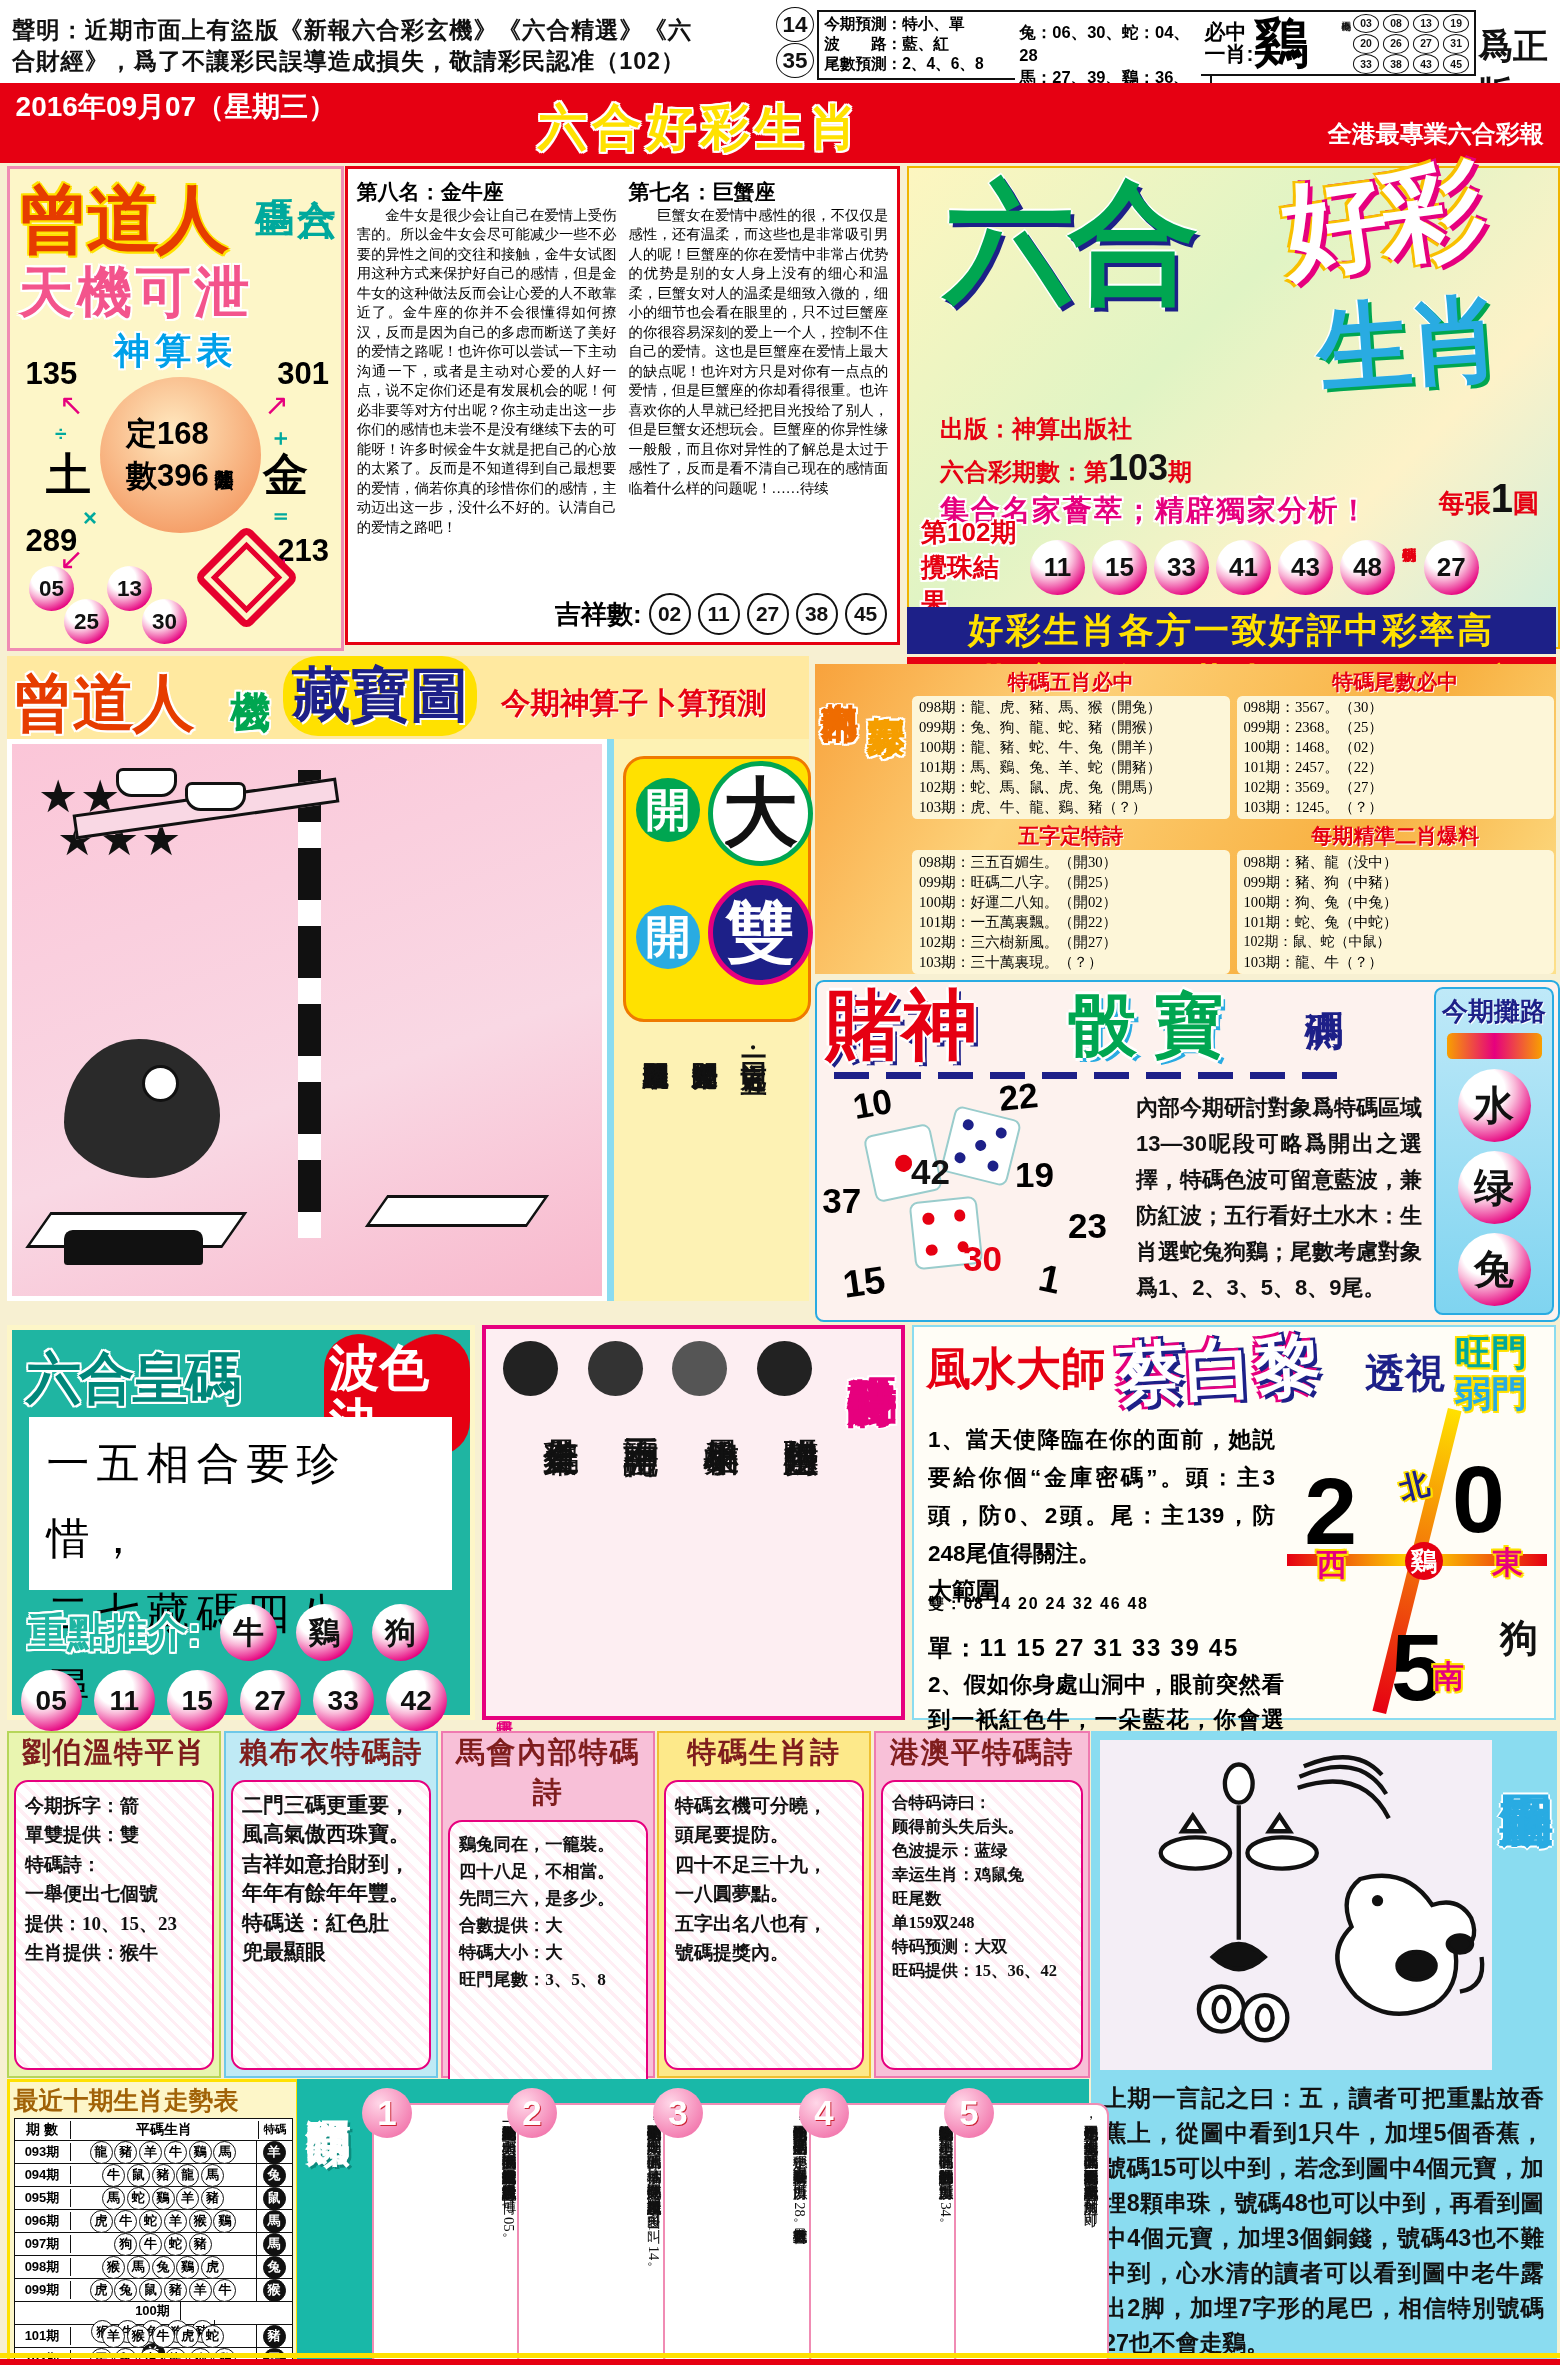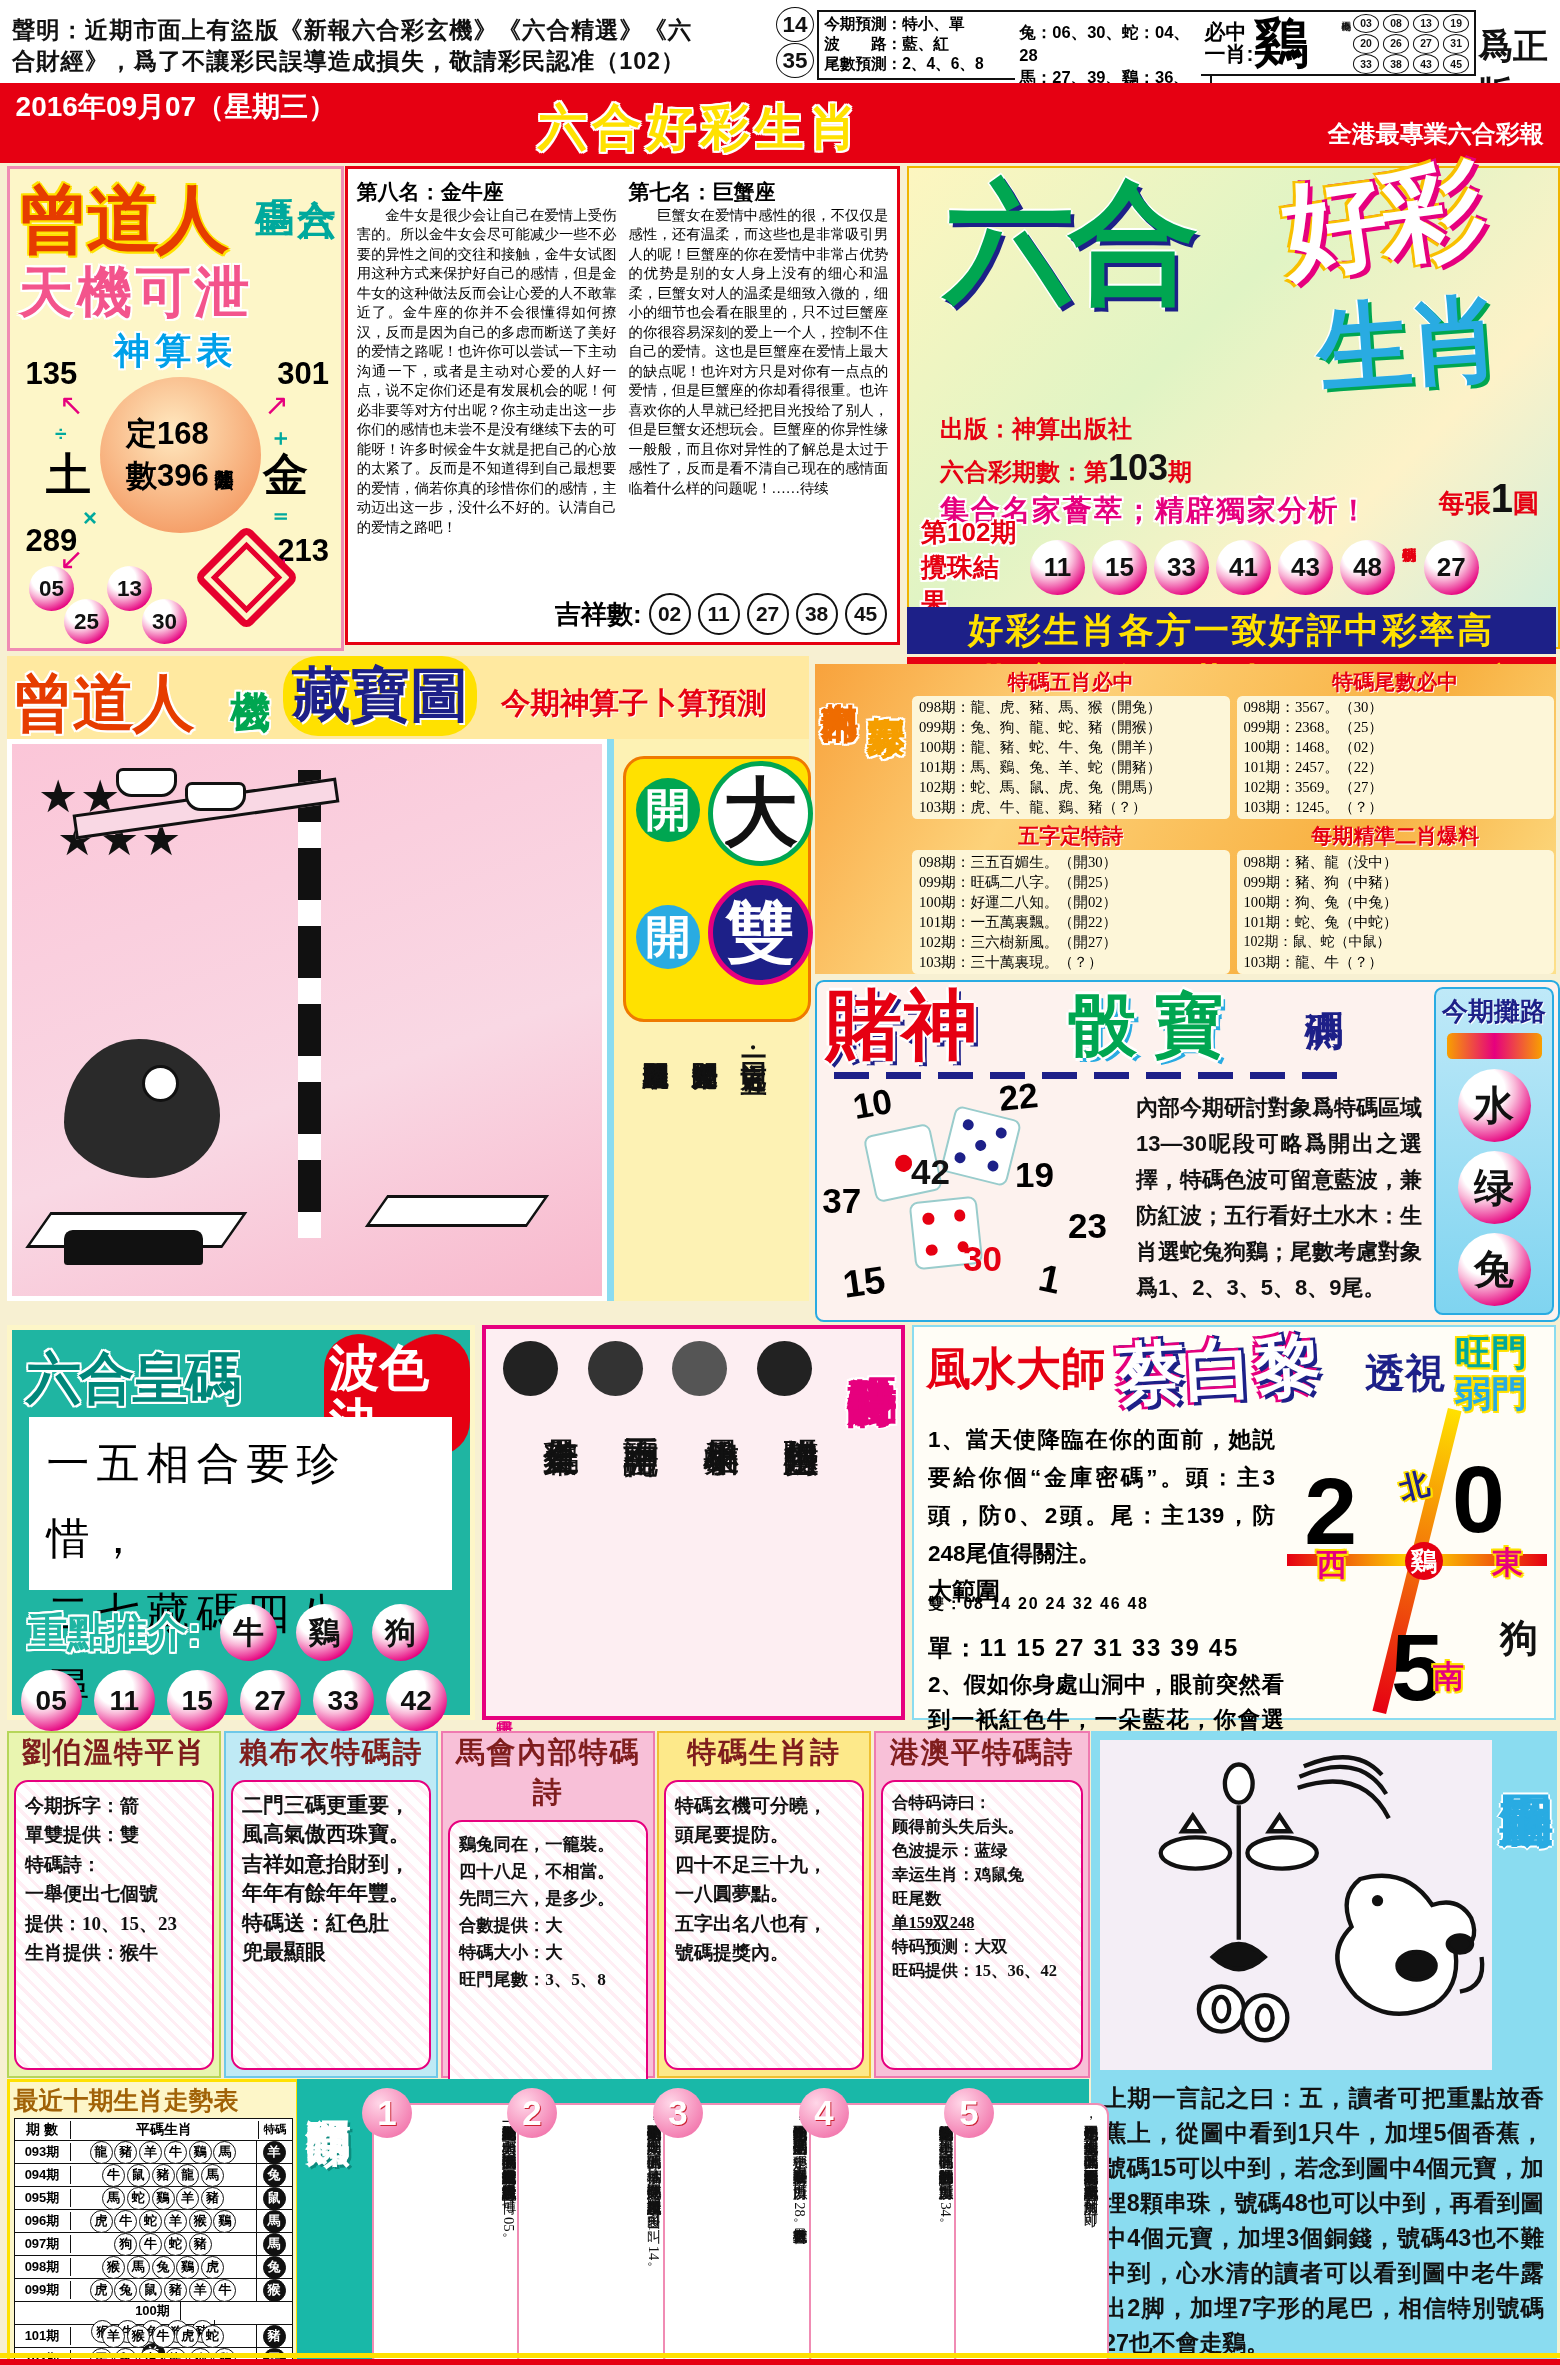--- a/index.html
+++ b/index.html
@@ -407,21 +407,21 @@
     </div>
   </div>
   <div class="abs" style="left:874px;top:1731px;width:212px;height:343px;background:#f8c0d8;border:2.6px solid #ef7ab0;">
     <div class="boxtitle">港澳平特碼詩</div>
     <div class="innerbox" style="height:269px;">
       <div class="pline line" style="font-size:16.5px;line-height:24px;">合特码诗曰：</div>
       <div class="pline line" style="font-size:16.5px;line-height:24px;">顾得前头失后头。</div>
       <div class="pline line" style="font-size:16.5px;line-height:24px;">色波提示：蓝绿</div>
       <div class="pline line" style="font-size:16.5px;line-height:24px;">幸运生肖：鸡鼠兔</div>
       <div class="pline line" style="font-size:16.5px;line-height:24px;">旺尾数</div>
-      <div class="pline line" style="font-size:16.5px;line-height:24px;text-decoration:underline;">单159双248</div>
+      <div class="pline line" style="font-size:16.5px;line-height:24px;">单159双248</div>
       <div class="pline line" style="font-size:16.5px;line-height:24px;">特码预测：大双</div>
       <div class="pline line" style="font-size:16.5px;line-height:24px;">旺码提供：15、36、42</div>
     </div>
   </div>
 
   <div class="abs" style="left:1091px;top:1731px;width:466px;height:635px;background:#8adcf0;">
     <div class="abs" style="left:8.7px;top:8.7px;width:392px;height:330px;background:#f4eef6;">
       <svg width="392" height="330" viewBox="0 0 452 380">
         <g fill="none" stroke="#111" stroke-width="5">
           <path d="M235 30 q60 -25 90 10 M230 42 q70 -30 100 20 M228 55 q75 -25 105 35"></path>

